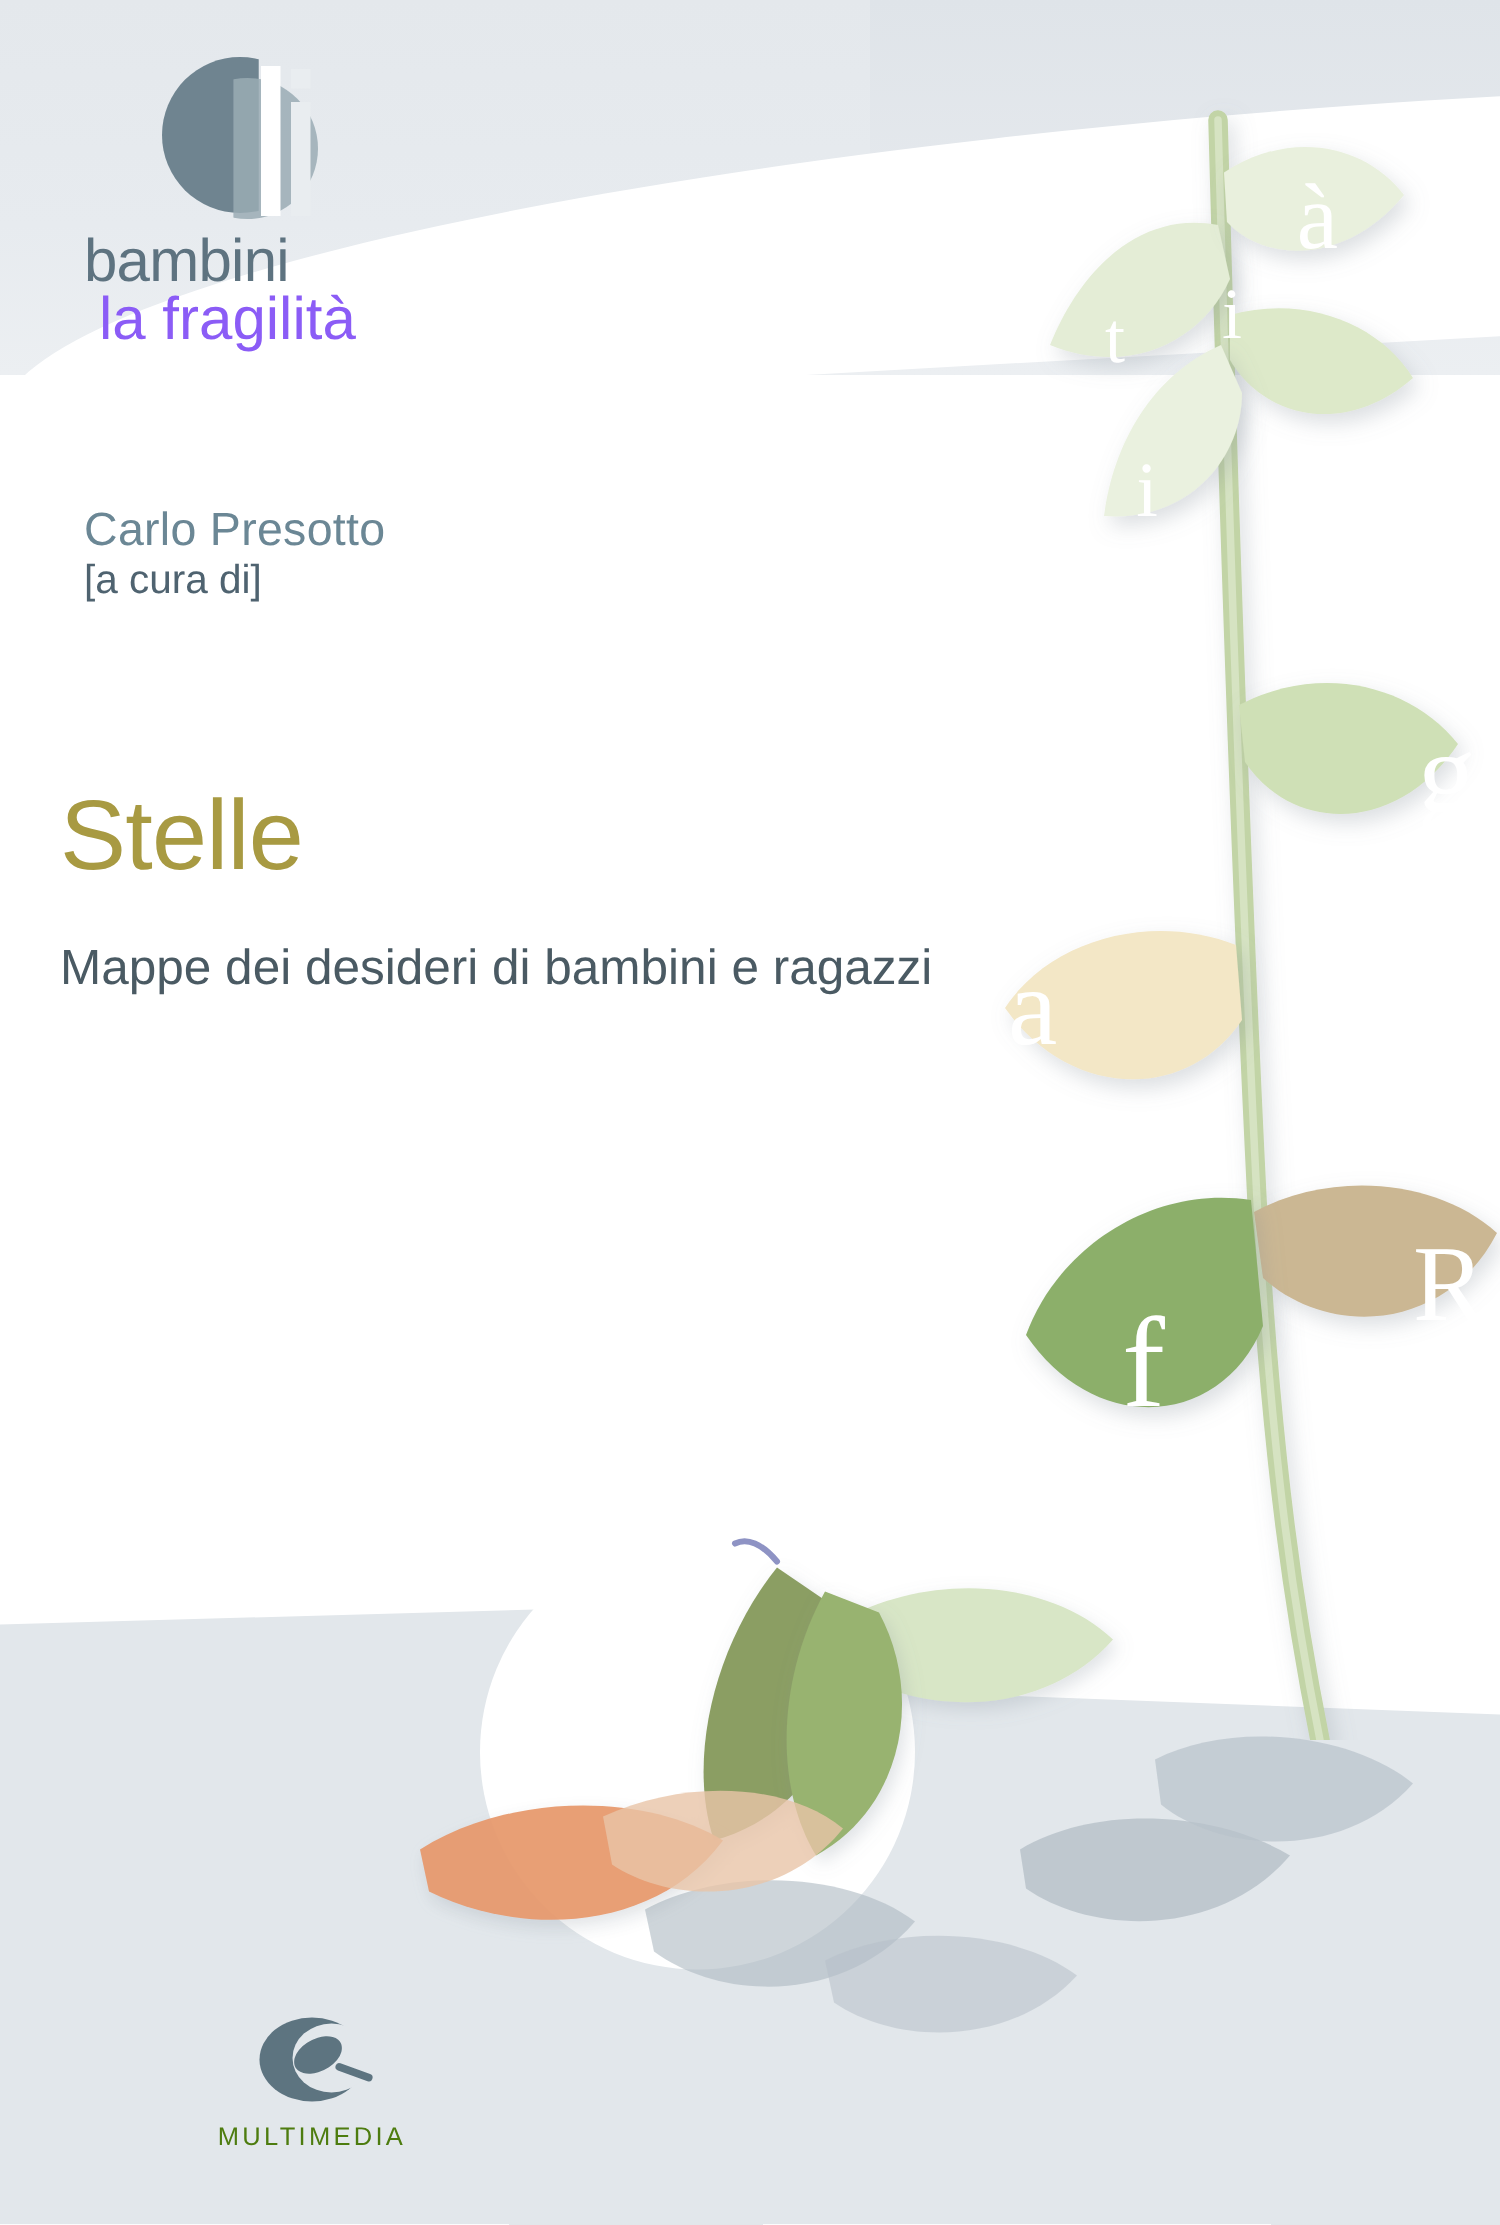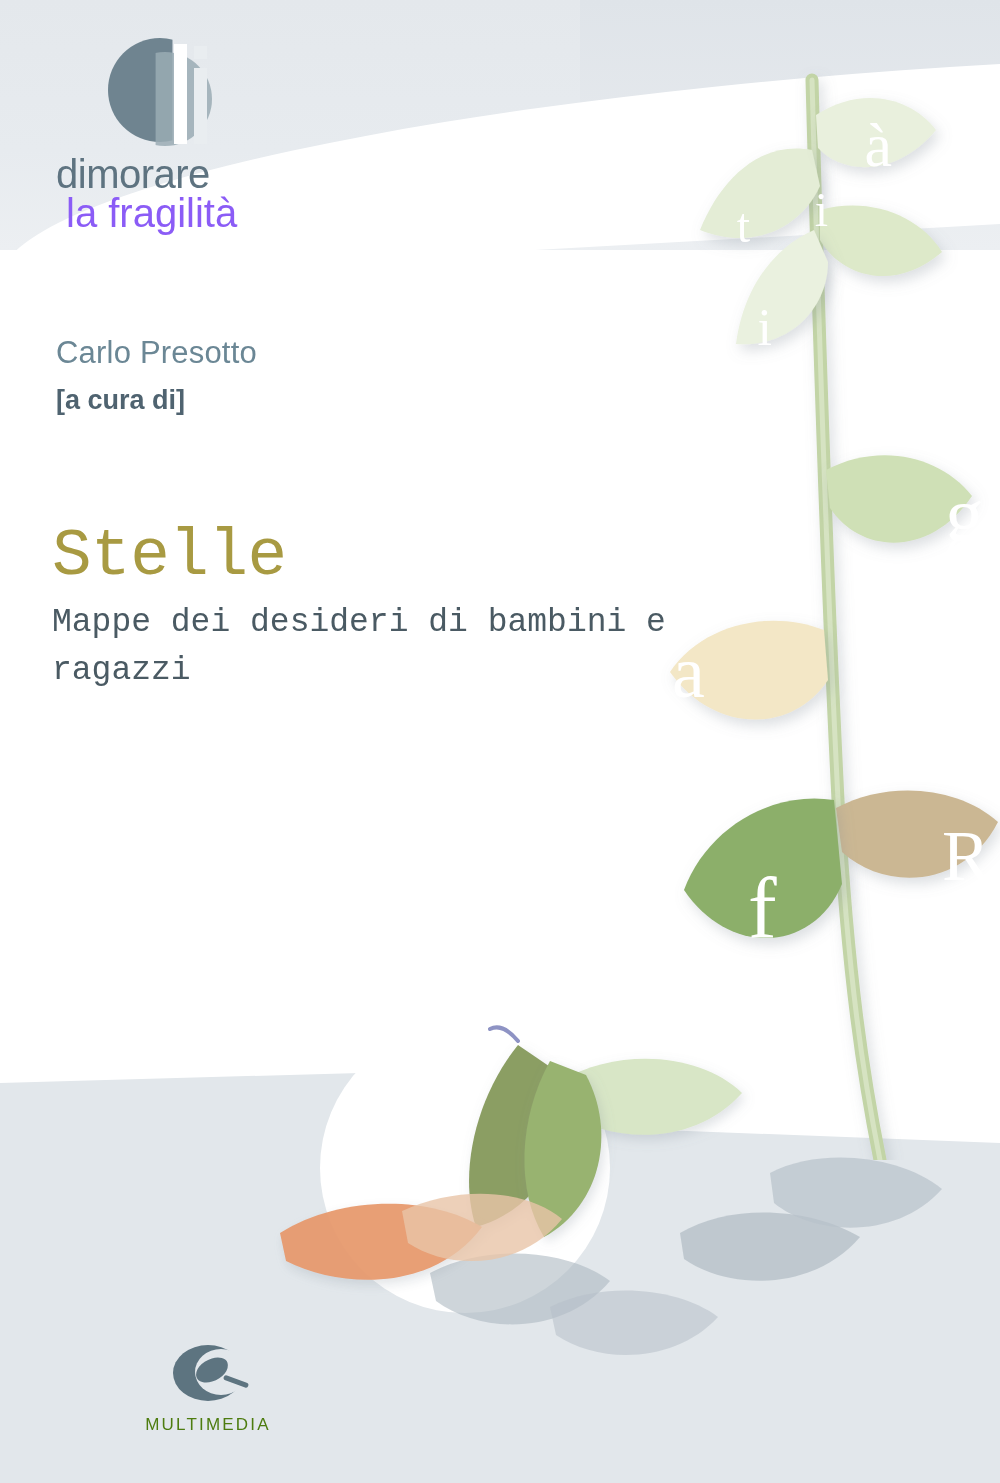--- a/index.html
+++ b/index.html
@@ -137,42 +137,39 @@
     width: 520px;
   }
   .editor-name {
     font-size: 31px;
     color: #6b8795;
     letter-spacing: .2px;
   }
   .editor-role {
     font-size: 27px;
     color: #4f6370;
-    margin-top: 14px;
-    font-weight: bold;
   }
 
   
   .title-block {
     position: absolute;
-    left: 52px; top: 522px;
+    left: 40px; top: 522px;
     width: 660px;
-    font-family: Liberation Mono, monospace;
   }
   .main-title {
     font-size: 66px;
     color: #a89a42;
     line-height: 1.05;
     letter-spacing: -.5px;
   }
   .subtitle {
     font-size: 33px;
     color: #4a5a63;
     line-height: 1.45;
-    margin-top: 8px;
+    margin-top: 30px;
   }
 
   
   .plant {
     position: absolute;
     right: 0; top: 0;
     width: 420px; height: 1160px;
     pointer-events: none;
   }
   .letter {
@@ -319,21 +316,21 @@
   </svg>
 
   <div class="collection">
     <div class="coll-mark">
       <div class="arc"></div>
       <div class="arc2"></div>
       <div class="bar"></div>
       <div class="bar2"></div>
       <div class="dot"></div>
     </div>
-    <div class="coll-line1">dimorare</div>
+    <div class="coll-line1">bambini</div>
     <div class="coll-line2">la fragilità</div>
   </div>
 
   <div class="editor">
     <div class="editor-name">Carlo Presotto</div>
     <div class="editor-role">[a cura di]</div>
   </div>
 
   <div class="title-block">
     <div class="main-title">Stelle</div>

